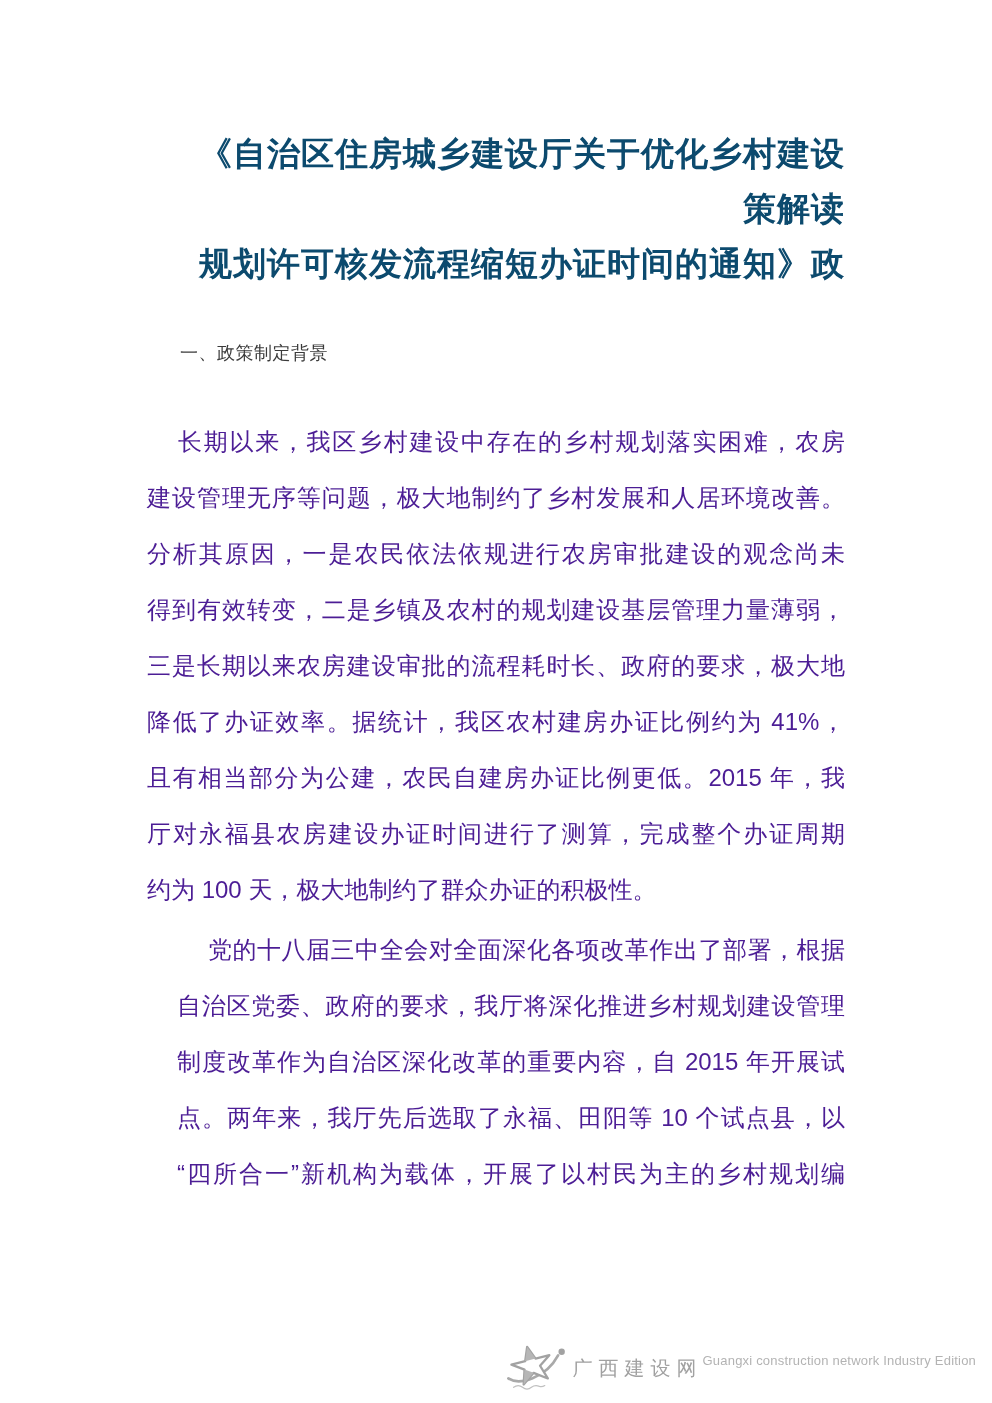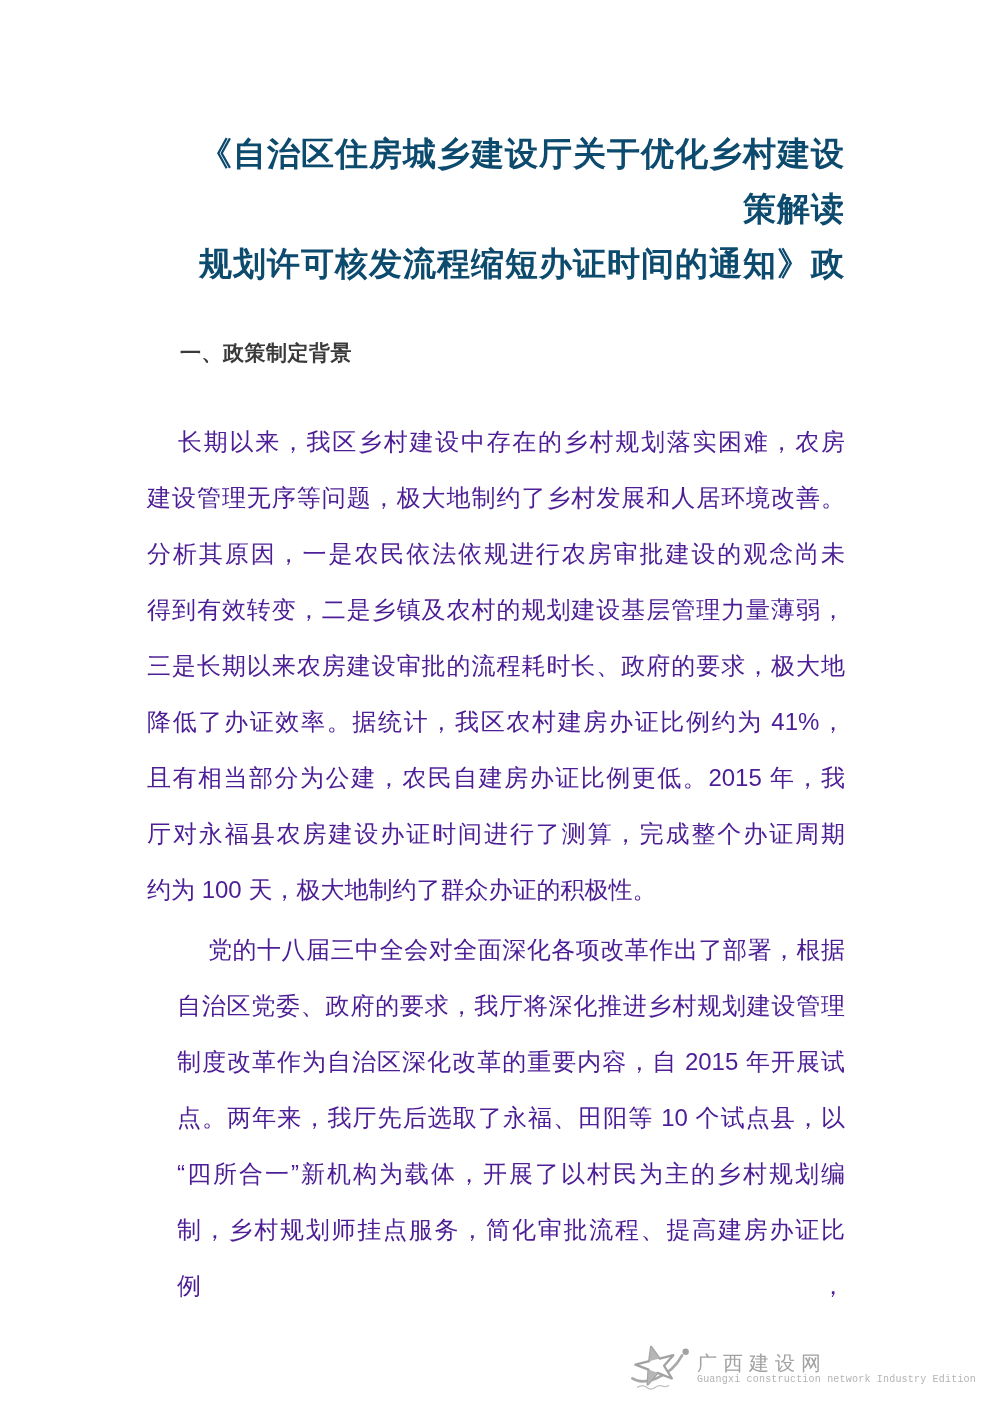--- a/index.html
+++ b/index.html
@@ -18,23 +18,23 @@
     font-size: 33px;
     line-height: 55px;
     font-weight: bold;
     text-align: right;
     letter-spacing: 1px;
     color: #0c4a6e;
   }
   .section-heading {
     margin: 42px 0 0 0;
     padding-left: 33px;
-    font-size: 21px;
+    font-size: 18px;
     line-height: 40px;
-    font-weight: bold;
+    font-weight: normal;
     letter-spacing: 0.5px;
     color: #3a3a3a;
   }
   .para {
     margin: 0;
     font-size: 24px;
     line-height: 56px;
     font-weight: normal;
     color: #4c1d95;
   }
@@ -50,36 +50,35 @@
   .watermark {
     position: absolute;
     right: 16px;
     bottom: 8px;
     display: flex;
     align-items: center;
     gap: 6px;
     opacity: 0.95;
   }
   .wm-logo { flex: 0 0 auto; }
-  .wm-text { display: flex; flex-direction: column; }
+  .wm-text { display: flex; }
   .wm-site {
     font-family: "Liberation Serif", "DejaVu Serif", serif;
     font-size: 20px;
     line-height: 24px;
     letter-spacing: 6px;
     color: #9c9c9c;
     white-space: nowrap;
   }
   .wm-tagline {
-    font-size: 10px;
+    font-size: 13px;
     line-height: 10px;
     letter-spacing: 0.2px;
     color: #afafaf;
     white-space: nowrap;
-    font-family: Liberation Mono, monospace;
   }
 </style>
 </head>
 <body>
 
 <div class="page">
 
   <h1 class="doc-title">
     <div>《自治区住房城乡建设厅关于优化乡村建设</div>
     <div>策解读</div>
@@ -99,21 +98,20 @@
     <div class="pline">厅对永福县农房建设办证时间进行了测算，完成整个办证周期</div>
     <div class="pline short">约为 100 天，极大地制约了群众办证的积极性。</div>
   </div>
 
   <div class="para">
     <div class="pline first">党的十八届三中全会对全面深化各项改革作出了部署，根据</div>
     <div class="pline">自治区党委、政府的要求，我厅将深化推进乡村规划建设管理</div>
     <div class="pline">制度改革作为自治区深化改革的重要内容，自 2015 年开展试</div>
     <div class="pline">点。两年来，我厅先后选取了永福、田阳等 10 个试点县，以</div>
     <div class="pline">“四所合一”新机构为载体，开展了以村民为主的乡村规划编</div>
-    <div class="pline">制，乡村规划师挂点服务，简化审批流程、提高建房办证比例，</div>
   </div>
 
 </div>
 
 <div class="watermark">
   <span class="wm-logo">
     <svg width="64" height="50" viewBox="0 0 72 56" aria-hidden="true">
 
       <path d="M6,42 C18,50 48,42 62,16" fill="none" stroke="#a5a5a5" stroke-width="3" stroke-linecap="round"></path>
 

